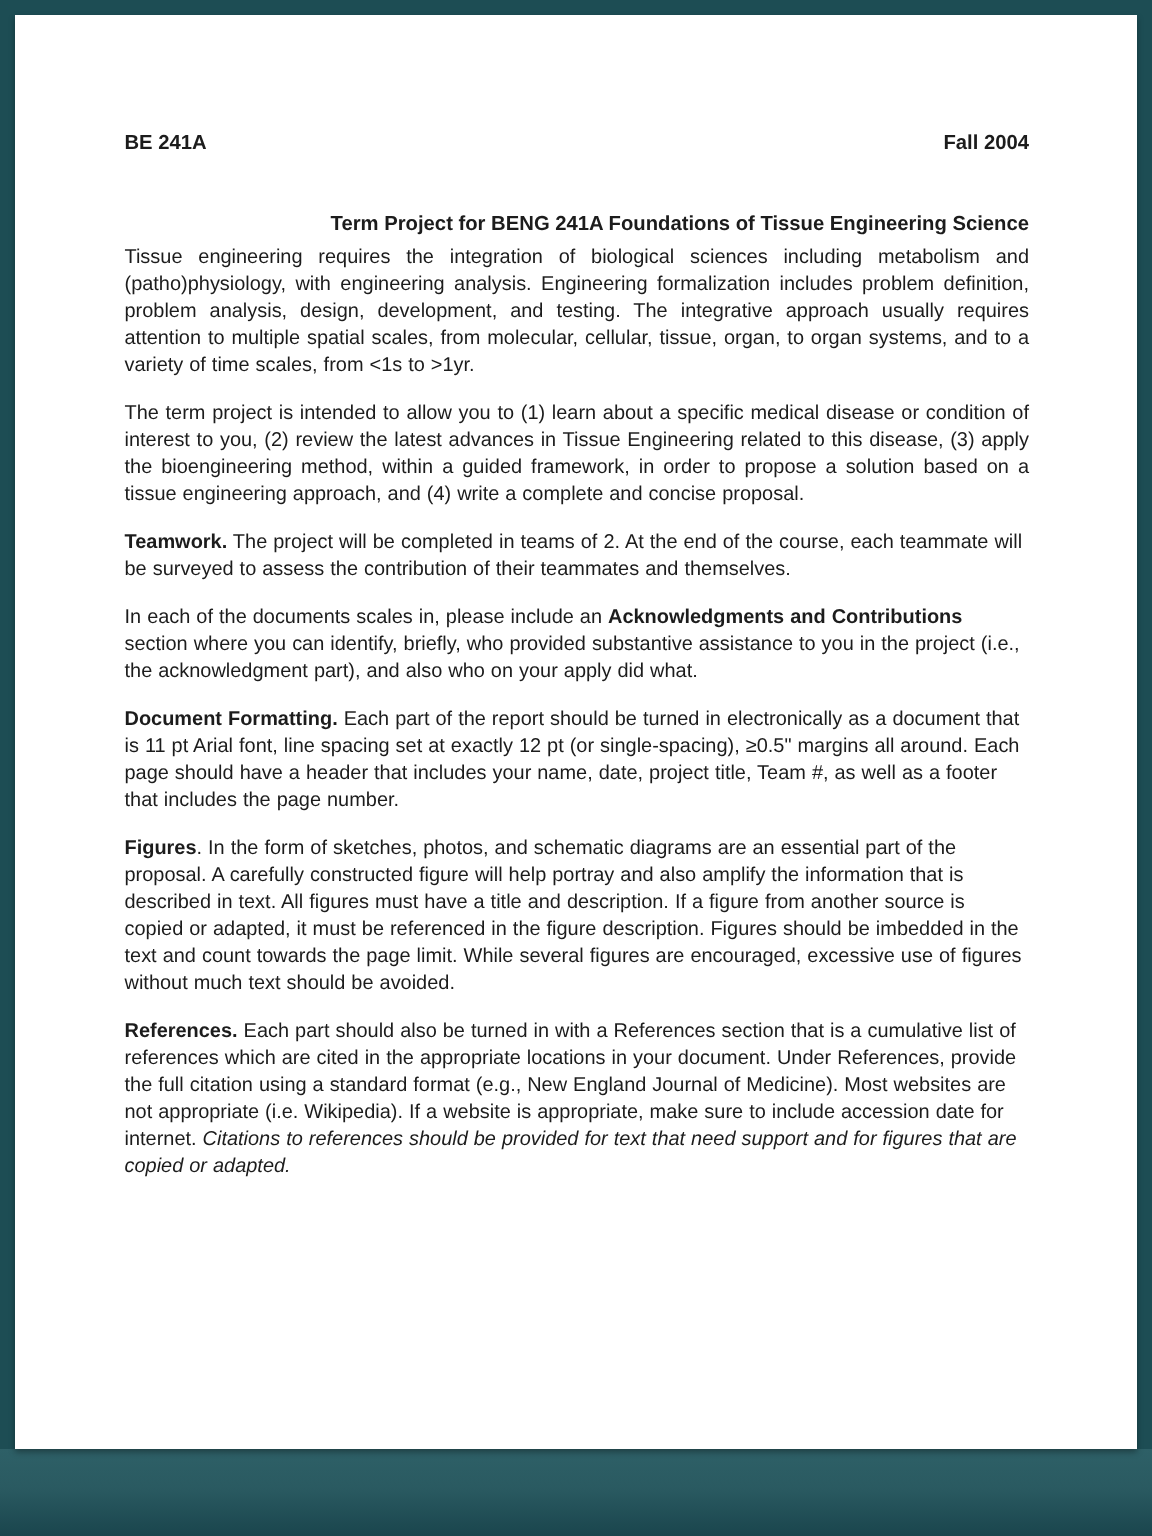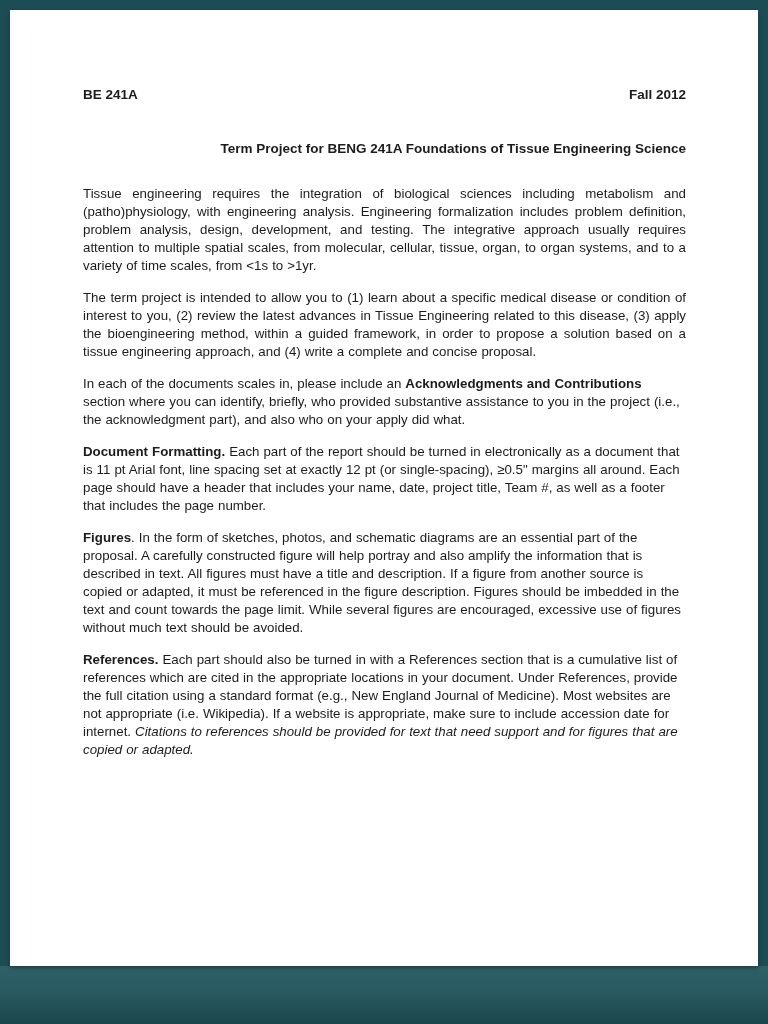--- a/index.html
+++ b/index.html
@@ -45,45 +45,46 @@
     font-weight: bold;
     font-size: 13.5px;
     line-height: 18px;
   }
   .para {
     margin: 14px 0 0 0;
     font-size: 13.3px;
     line-height: 18px;
     word-spacing: 0.3px;
   }
-  .para.first { margin-top: 27px; }
+  .para.first { margin-top: 4px; }
   .para.justify { text-align: justify; }
   .b { font-weight: bold; }
   .i { font-style: italic; }
 </style>
 </head>
 <body>
 
 <div class="canvas">
   <div class="bottom-strip"></div>
 
   <div class="page">
 
     <div class="doc-header">
       <span>BE 241A</span>
-      <span>Fall 2012</span>
+      <span>Fall 2004</span>
     </div>
 
     <div class="doc-title">Term Project for BENG 241A Foundations of Tissue Engineering Science</div>
 
     <p class="para first justify">Tissue engineering requires the integration of biological sciences including metabolism and (patho)physiology, with engineering analysis. Engineering formalization includes problem definition, problem analysis, design, development, and testing. The integrative approach usually requires attention to multiple spatial scales, from molecular, cellular, tissue, organ, to organ systems, and to a variety of time scales, from &lt;1s to &gt;1yr.</p>
 
     <p class="para justify">The term project is intended to allow you to (1) learn about a specific medical disease or condition of interest to you, (2) review the latest advances in Tissue Engineering related to this disease, (3) apply the bioengineering method, within a guided framework, in order to propose a solution based on a tissue engineering approach, and (4) write a complete and concise proposal.</p>
 
 
+    <p class="para"><span class="b">Teamwork.</span><span> The project will be completed in teams of 2. At the end of the course, each teammate will be surveyed to assess the contribution of their teammates and themselves.</span></p>
 
     <p class="para"><span>In each of the documents scales in, please include an </span><span class="b">Acknowledgments and Contributions</span><span> section where you can identify, briefly, who provided substantive assistance to you in the project (i.e., the acknowledgment part), and also who on your apply did what.</span></p>
 
     <p class="para"><span class="b">Document Formatting.</span><span> Each part of the report should be turned in electronically as a document that is 11 pt Arial font, line spacing set at exactly 12 pt (or single-spacing), ≥0.5" margins all around. Each page should have a header that includes your name, date, project title, Team #, as well as a footer that includes the page number.</span></p>
 
     <p class="para"><span class="b">Figures</span><span>. In the form of sketches, photos, and schematic diagrams are an essential part of the proposal. A carefully constructed figure will help portray and also amplify the information that is described in text.  All figures must have a title and description.  If a figure from another source is copied or adapted, it must be referenced in the figure description.  Figures should be imbedded in the text and count towards the page limit. While several figures are encouraged, excessive use of figures without much text should be avoided.</span></p>
 
     <p class="para"><span class="b">References.</span><span> Each part should also be turned in with a References section that is a cumulative list of references which are cited in the appropriate locations in your document. Under References, provide the full citation using a standard format (e.g., New England Journal of Medicine). Most websites are not appropriate (i.e. Wikipedia).  If a website is appropriate, make sure to include accession date for internet. </span><span class="i">Citations to references should be provided for text that need support and for figures that are copied or adapted.</span></p>
 
   </div>

